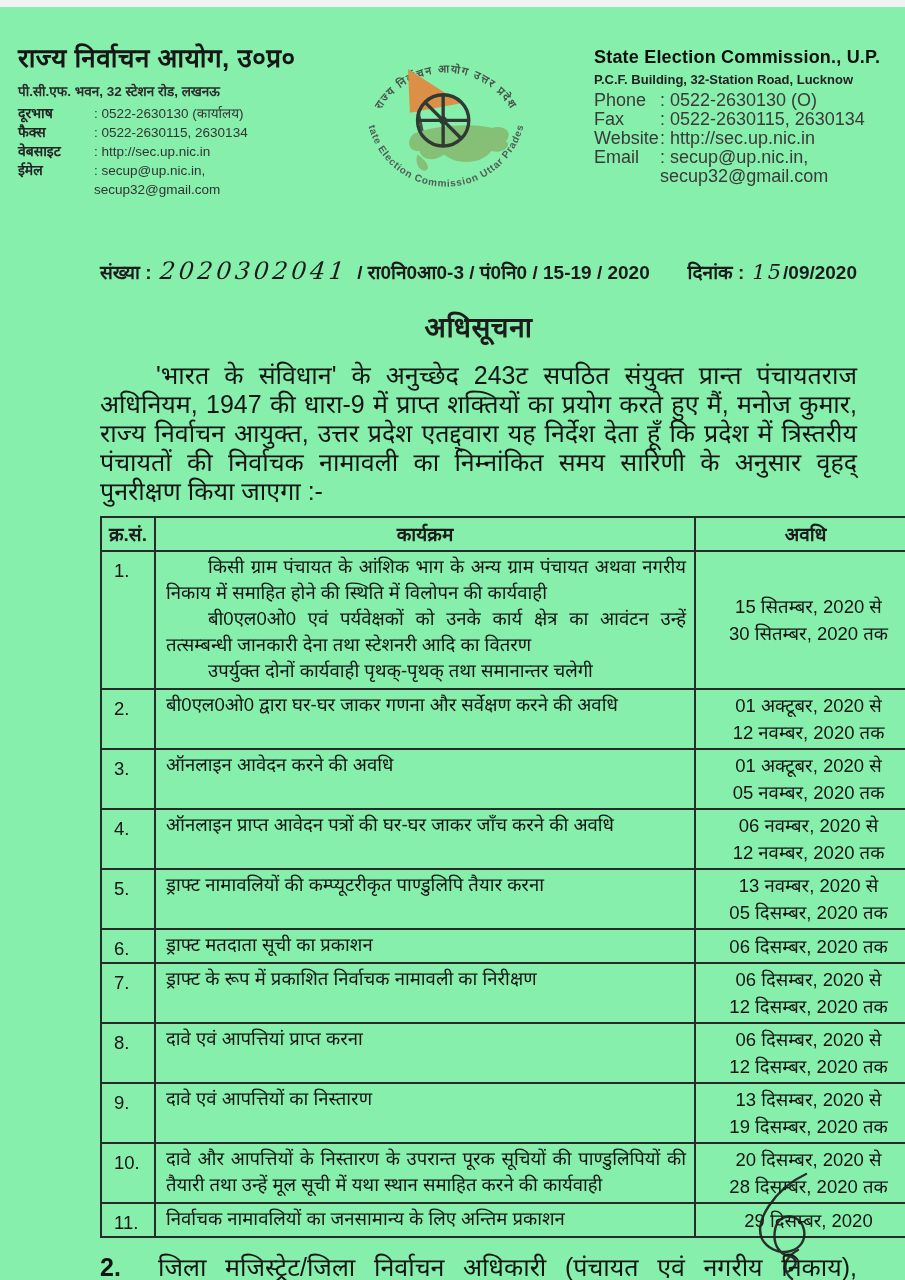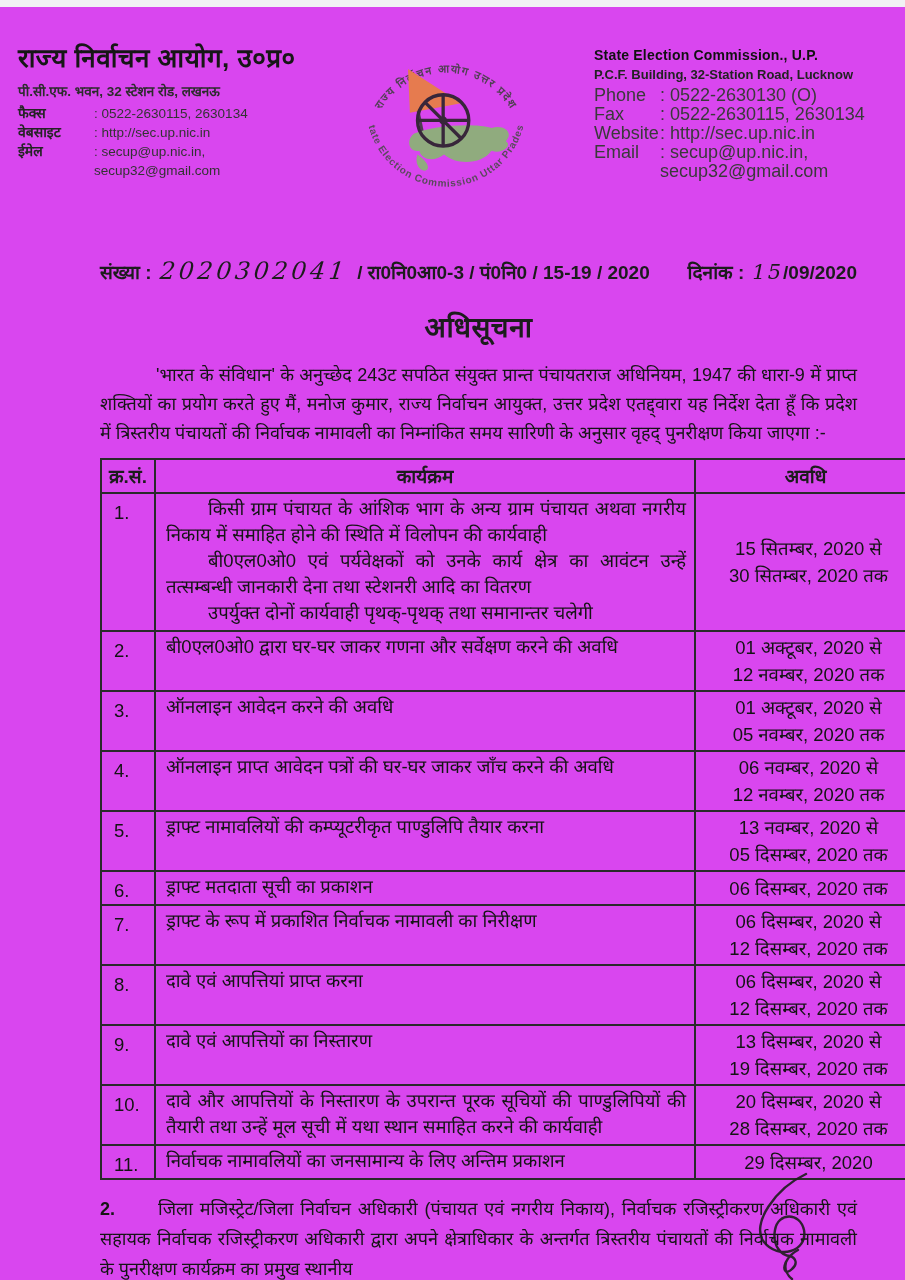--- a/index.html
+++ b/index.html
@@ -1,51 +1,51 @@
 <!DOCTYPE html>
 <html lang="hi"><head>
 <meta charset="utf-8">
 <style>
   * { margin:0; padding:0; box-sizing:border-box; }
   html,body { background:#ffffff; }
   body { font-family:"Liberation Sans","DejaVu Sans",sans-serif; color:#1c1c1c; }
-  .page { position:relative; width:905px; height:1280px; background:#d946ef; overflow:hidden; margin:0 auto; }
+  .page { position:relative; width:905px; height:1280px; background:#86efac; overflow:hidden; margin:0 auto; }
   .top-strip { height:7px; background:linear-gradient(to right,#dfe2e7 0%,#ecePf1 20%,#f3f4f6 45%,#f6f7f8 100%); background-color:#f1f2f4; }
 
   
   .header { display:flex; align-items:flex-start; margin-top:32px; }
   .h-left { flex:0 0 348px; padding-left:18px; }
   .h-left .org { font-size:26px; font-weight:bold; letter-spacing:.5px; color:#161616; }
   .h-left .addr { font-size:13.5px; font-weight:bold; color:#2c2c2c; margin-top:7px; filter:blur(.2px); }
   .contacts { margin-top:4px; filter:blur(.25px); }
   .c-row { display:flex; font-size:13.5px; line-height:19px; color:#333; }
   .c-label { flex:0 0 76px; font-weight:bold; color:#242424; }
   .c-val { white-space:nowrap; }
   .h-left .c-label { font-size:14px; }
 
   .h-logo { flex:0 0 196px; margin-top:-6px; opacity:.88; }
 
   .h-right { flex:1 1 auto; padding-left:50px; padding-top:8px; }
-  .h-right .org { font-size:14px; font-weight:bold; color:#111; letter-spacing:.2px; }
+  .h-right .org { font-size:18px; font-weight:bold; color:#111; letter-spacing:.2px; }
   .h-right .addr { font-size:13px; font-weight:bold; color:#222; margin-top:4px; }
   .h-right .c-label { flex:0 0 66px; font-weight:normal; color:#3a3a3a; }
   .h-right .c-row { font-size:18px; color:#3a3a3a; }
   .h-right .contacts { filter:blur(.3px); }
 
   
   .content { padding:0 48px 0 100px; }
   .refline { display:flex; align-items:baseline; margin-top:30px; font-size:19px; font-weight:bold; white-space:nowrap; }
   .handwritten { font-family:"DejaVu Serif",serif; font-style:italic; font-weight:normal; }
   .ref-num { font-size:24px; letter-spacing:3.5px; margin:0 10px 0 8px; transform:skewX(-6deg); }
   .ref-date-group { margin-left:auto; display:flex; align-items:baseline; }
   .ref-date-day { font-size:21px; letter-spacing:2px; margin-left:8px; }
 
   .doc-title { text-align:center; font-size:28px; font-weight:bold; margin-top:22px; letter-spacing:.5px; }
 
-  .para { font-size:18px; line-height:29px; text-align:justify; color:#151515; }
+  .para { font-size:25px; line-height:29px; text-align:justify; color:#151515; }
   .intro { margin-top:16px; text-indent:56px; }
 
   
   table { border-collapse:collapse; width:756px; margin-top:10px; table-layout:fixed; }
   th,td { border:2px solid #2a2a2a; }
   th { font-size:19px; font-weight:bold; padding:3px 4px; }
   .c-sn { width:54px; } .c-prog { width:540px; } .c-period { width:221px; }
   td { font-size:18.5px; line-height:26px; vertical-align:top; color:#141414; }
   td.sn { padding:6px 0 0 12px; }
   td.prog { padding:2px 8px 4px 10px; }
@@ -68,20 +68,24 @@
 
 <div class="page">
   <div class="top-strip"></div>
 
   <div class="header">
 
     <div class="h-left">
       <div class="org">राज्य निर्वाचन आयोग, उ०प्र०</div>
       <div class="addr">पी.सी.एफ. भवन, 32 स्टेशन रोड, लखनऊ</div>
       <div class="contacts" id="contacts-left">
+          <div class="c-row">
+            <span class="c-label">दूरभाष</span>
+            <span class="c-val">: 0522-2630130 (कार्यालय)</span>
+          </div>
           <div class="c-row">
             <span class="c-label">फैक्स</span>
             <span class="c-val">: 0522-2630115, 2630134</span>
           </div>
           <div class="c-row">
             <span class="c-label">वेबसाइट</span>
             <span class="c-val">: http://sec.up.nic.in</span>
           </div>
           <div class="c-row">
             <span class="c-label">ईमेल</span>

